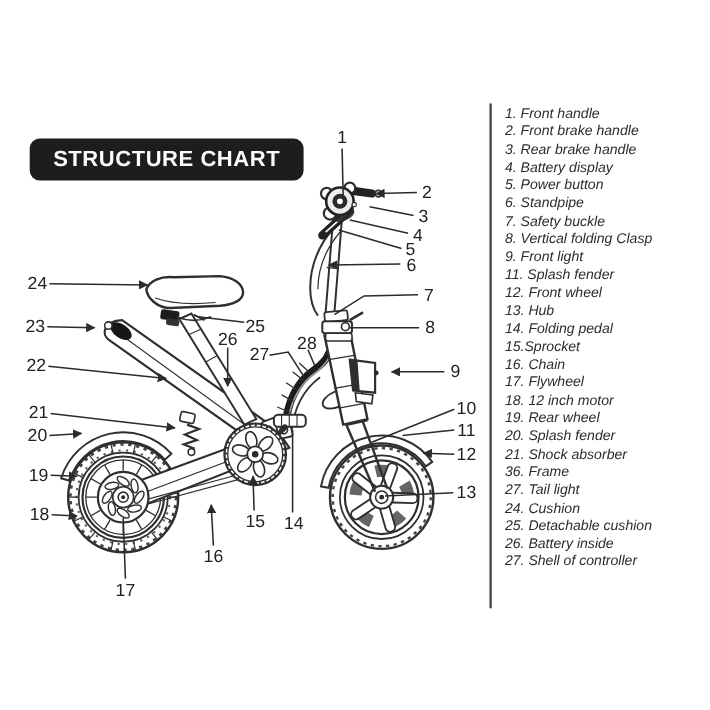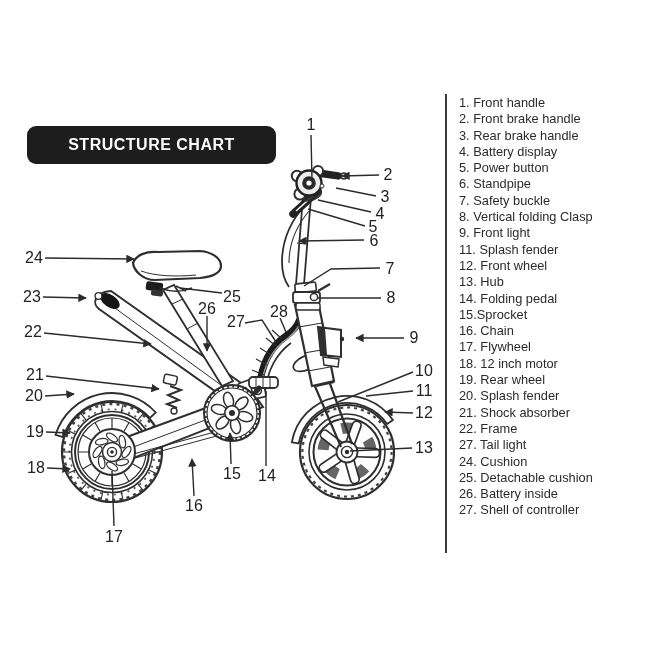--- a/index.html
+++ b/index.html
@@ -1,25 +1,25 @@
 <!DOCTYPE html>
 <html><head>
 <meta charset="utf-8">
 <style>
   html,body{margin:0;padding:0;background:#fff;}
   #stage{position:relative;width:645px;height:645px;background:#fff;overflow:hidden;
          font-family:"Liberation Sans", sans-serif;}
   
   #title-box{position:absolute;left:27px;top:126px;width:249px;height:38px;background:#1d1d1d;
     border-radius:9px;display:flex;align-items:center;justify-content:center;}
-  #title-box span{color:#fbfbfb;font-size:16px;font-weight:600;letter-spacing:.5px;white-space:nowrap;}
+  #title-box span{color:#fbfbfb;font-size:20px;font-weight:600;letter-spacing:.5px;white-space:nowrap;}
   
   #legend-divider{position:absolute;left:445px;top:94px;width:2.2px;height:459px;background:#3c3c3c;}
   #legend{position:absolute;left:459px;top:95px;width:184px;}
-  #legend ol{list-style:none;margin:0;padding:0;}
+  #legend ol{list-style:none;margin:0;padding:0;font-style:italic;}
   #legend li{height:16.3px;line-height:16.3px;font-size:12.8px;color:#2b2b2b;white-space:nowrap;}
   
   svg#bike{position:absolute;left:0;top:0;}
   svg#bike .ln{stroke:#2f2f2f;fill:none;}
   svg#bike .wh{stroke:#2f2f2f;fill:#fff;}
   svg#bike .leader{stroke:#2b2b2b;stroke-width:1.4;fill:none;}
   svg#bike text.co{font-family:"Liberation Sans",sans-serif;font-size:16px;font-weight:500;
      fill:#222;text-anchor:middle;}
 </style>
 </head>
@@ -287,21 +287,21 @@
       <li>12. Front wheel</li>
       <li>13. Hub</li>
       <li>14. Folding pedal</li>
       <li>15.Sprocket</li>
       <li>16. Chain</li>
       <li>17. Flywheel</li>
       <li>18. 12 inch motor</li>
       <li>19. Rear wheel</li>
       <li>20. Splash fender</li>
       <li>21. Shock absorber</li>
-      <li>22. Frame</li>
+      <li>36. Frame</li>
       <li>27. Tail light</li>
       <li>24. Cushion</li>
       <li>25. Detachable cushion</li>
       <li>26. Battery inside</li>
       <li>27. Shell of controller</li>
     </ol>
   </div>
 </div>
 
 </body></html>

